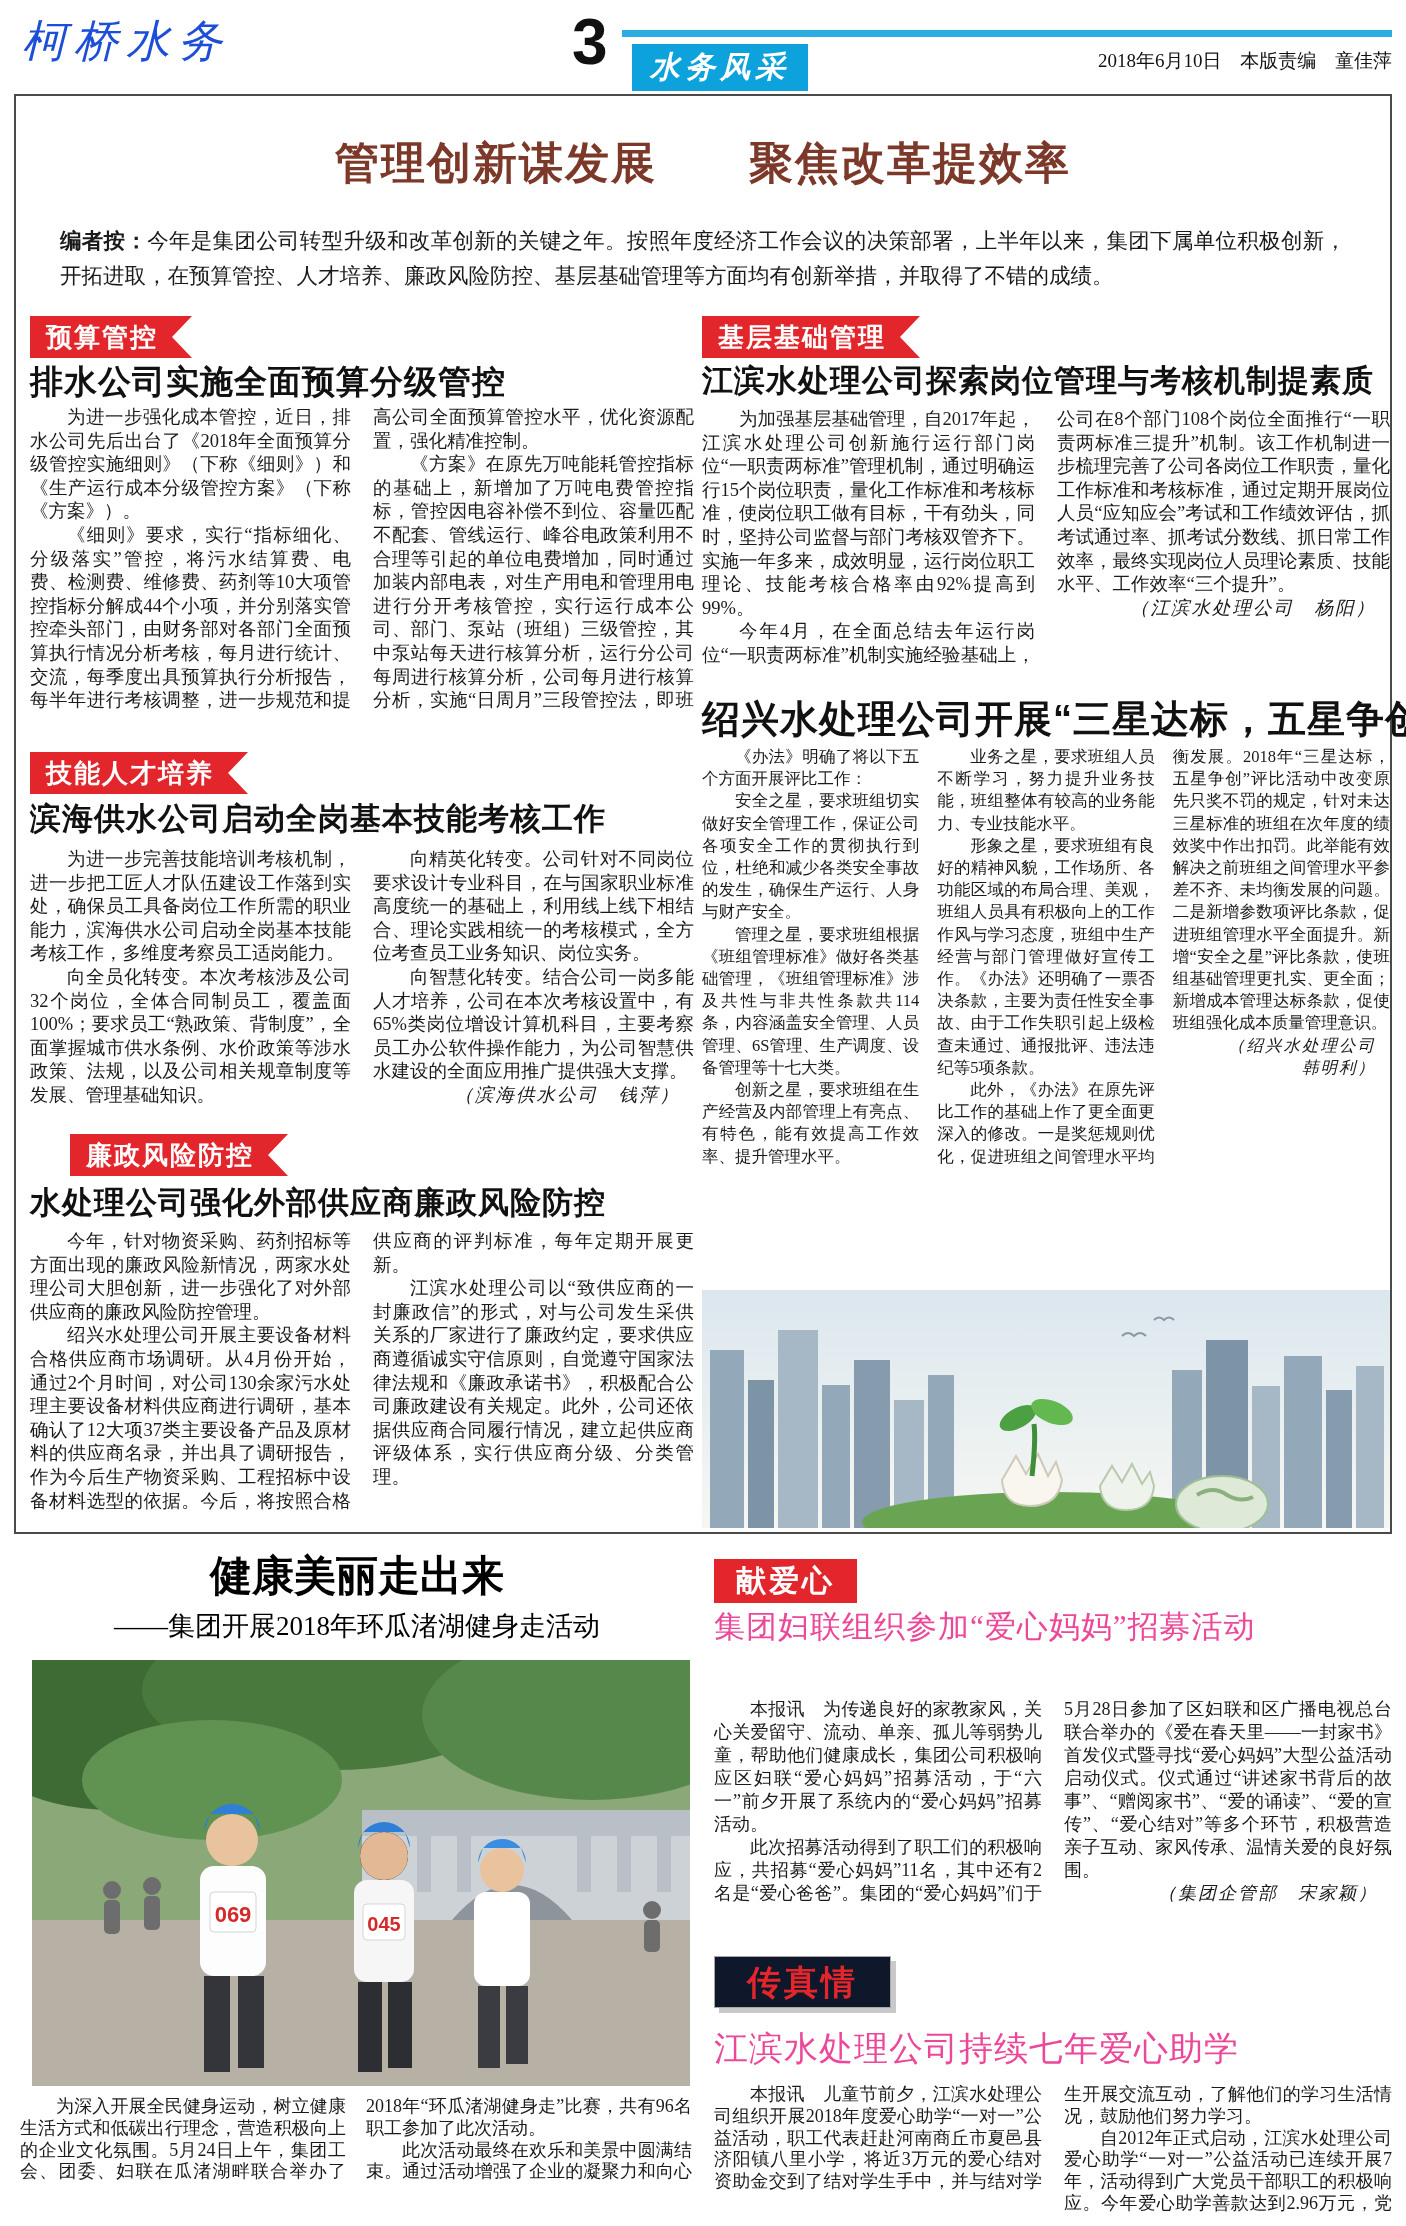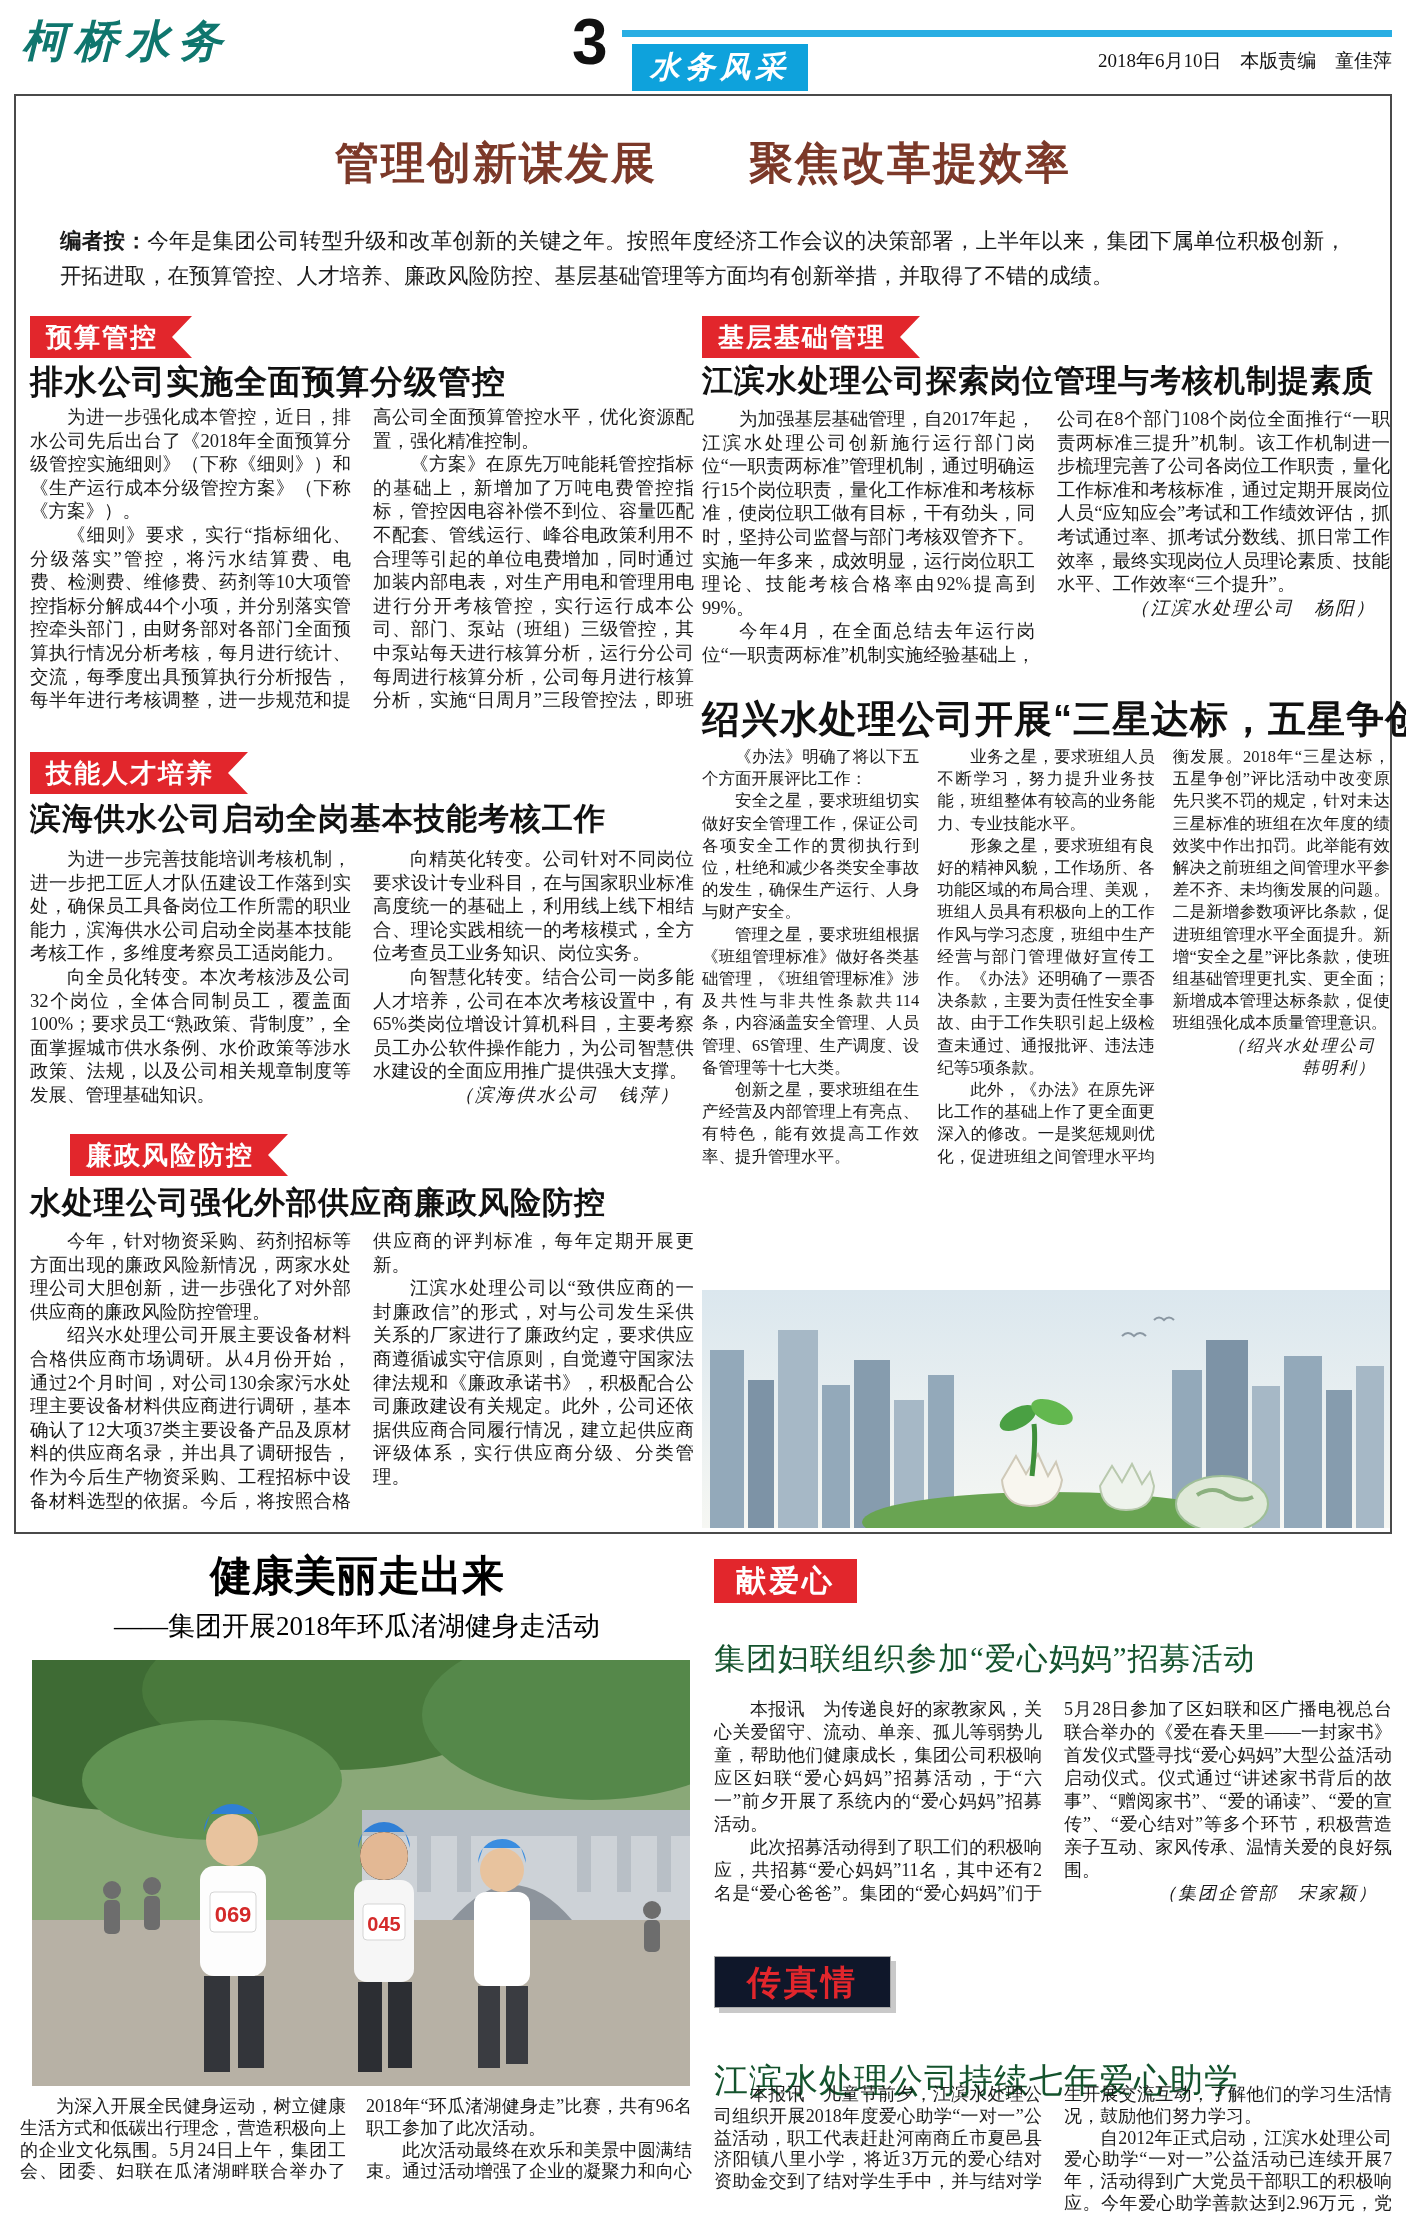--- a/index.html
+++ b/index.html
@@ -2,22 +2,22 @@
 <html><head>
 <meta charset="utf-8">
 <style>
   html,body{margin:0;padding:0;}
   body{
     width:1406px;height:2226px;position:relative;background:#ffffff;
     font-family:"Liberation Serif", serif;color:#1a1a1a;overflow:hidden;
   }
   .abs{position:absolute;}
   
-  .brand{left:22px;top:12px;font-size:44px;font-weight:bold;font-style:italic;
-    color:#0f766e;letter-spacing:8px;font-family:"Liberation Serif",serif;}
+  .brand{left:22px;top:12px;font-size:44px;font-weight:normal;font-style:italic;
+    color:#1d4ed8;letter-spacing:8px;font-family:"Liberation Serif",serif;}
   .pagenum{left:572px;top:10px;font-size:64px;font-weight:bold;line-height:1;
     font-family:"Liberation Sans",sans-serif;color:#111;}
   .blue-rule{left:622px;top:30px;width:770px;height:7px;background:#29aee3;}
   .section-badge{left:632px;top:44px;background:#0ea2dc;color:#fff;
     font-size:30px;font-weight:bold;font-style:italic;letter-spacing:5px;
     padding:3px 18px;font-family:"Liberation Sans",sans-serif;}
   .dateline{left:1000px;top:48px;width:392px;text-align:right;font-size:19px;color:#111;}
   .dateline span{margin-left:14px;}
   
   .main-box{left:14px;top:94px;width:1374px;height:1436px;border:2px solid #4a4a4a;background:#fff;}
@@ -36,21 +36,21 @@
   .three{column-count:3;}
   .byline{text-align:right;font-style:italic;letter-spacing:2px;padding-right:14px;
     margin-top:4px;break-inside:avoid;}
   
   .health-title{left:14px;top:1548px;width:686px;text-align:center;font-size:42px;font-weight:bold;
     font-family:"Liberation Sans",sans-serif;color:#000;}
   .health-sub{left:14px;top:1608px;width:686px;text-align:center;font-size:27px;color:#000;}
   .photo-frame{overflow:hidden;background:#ccc;}
   .mini-badge{background:#e2262c;color:#fff;font-weight:bold;font-size:30px;line-height:1;
     padding:7px 22px;font-family:"Liberation Sans",sans-serif;letter-spacing:3px;display:inline-block;margin-top:7px;}
-  .serif-title{font-size:31px;color:#14532d;white-space:nowrap;letter-spacing:1px;margin-top:32px;}
+  .serif-title{font-size:31px;color:#ec4899;white-space:nowrap;letter-spacing:1px;}
   .truth-badge{background:#0f172a;color:#e2262c;font-weight:bold;font-size:34px;line-height:1;
     padding:8px 32px;border:1px solid #a9a9a9;box-shadow:5px 5px 0 #c9c9c9;
     font-family:"Liberation Sans",sans-serif;letter-spacing:3px;display:inline-block;}
   .small-cols{font-size:18px;line-height:21.8px;}
 </style>
 </head>
 <body>
 
 <div class="abs brand">柯桥水务</div>
 <div class="abs pagenum">3</div>

